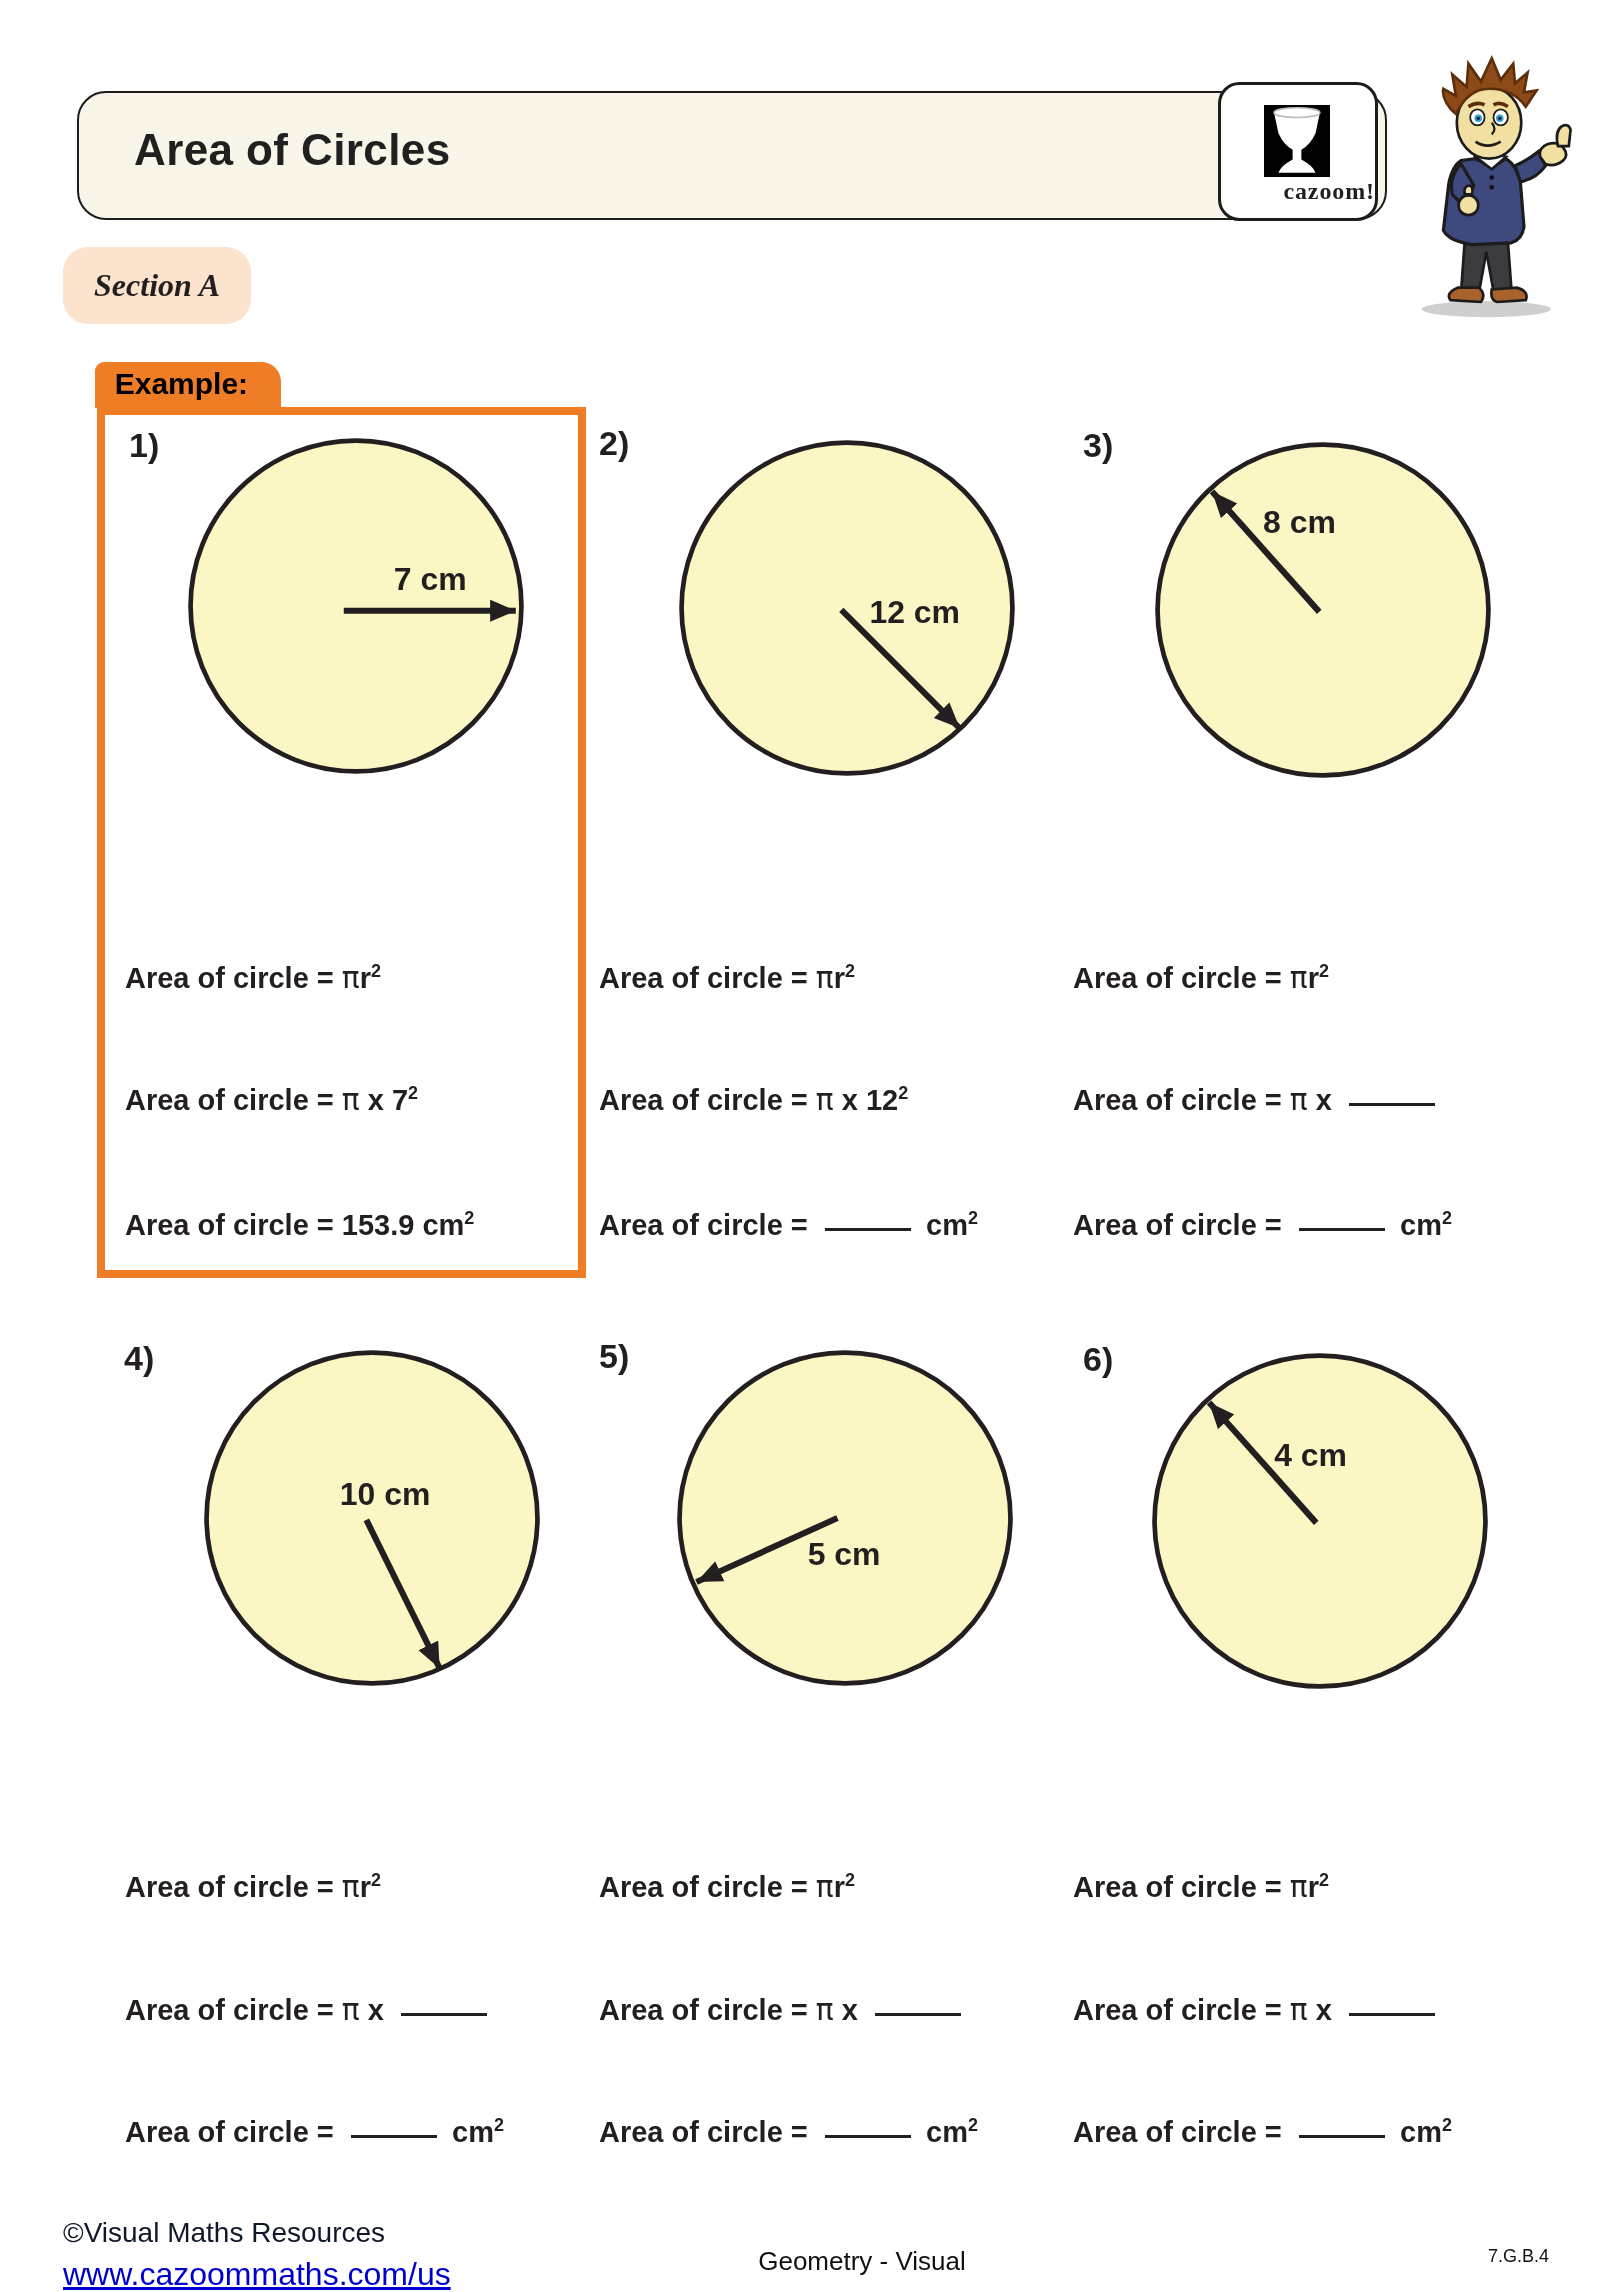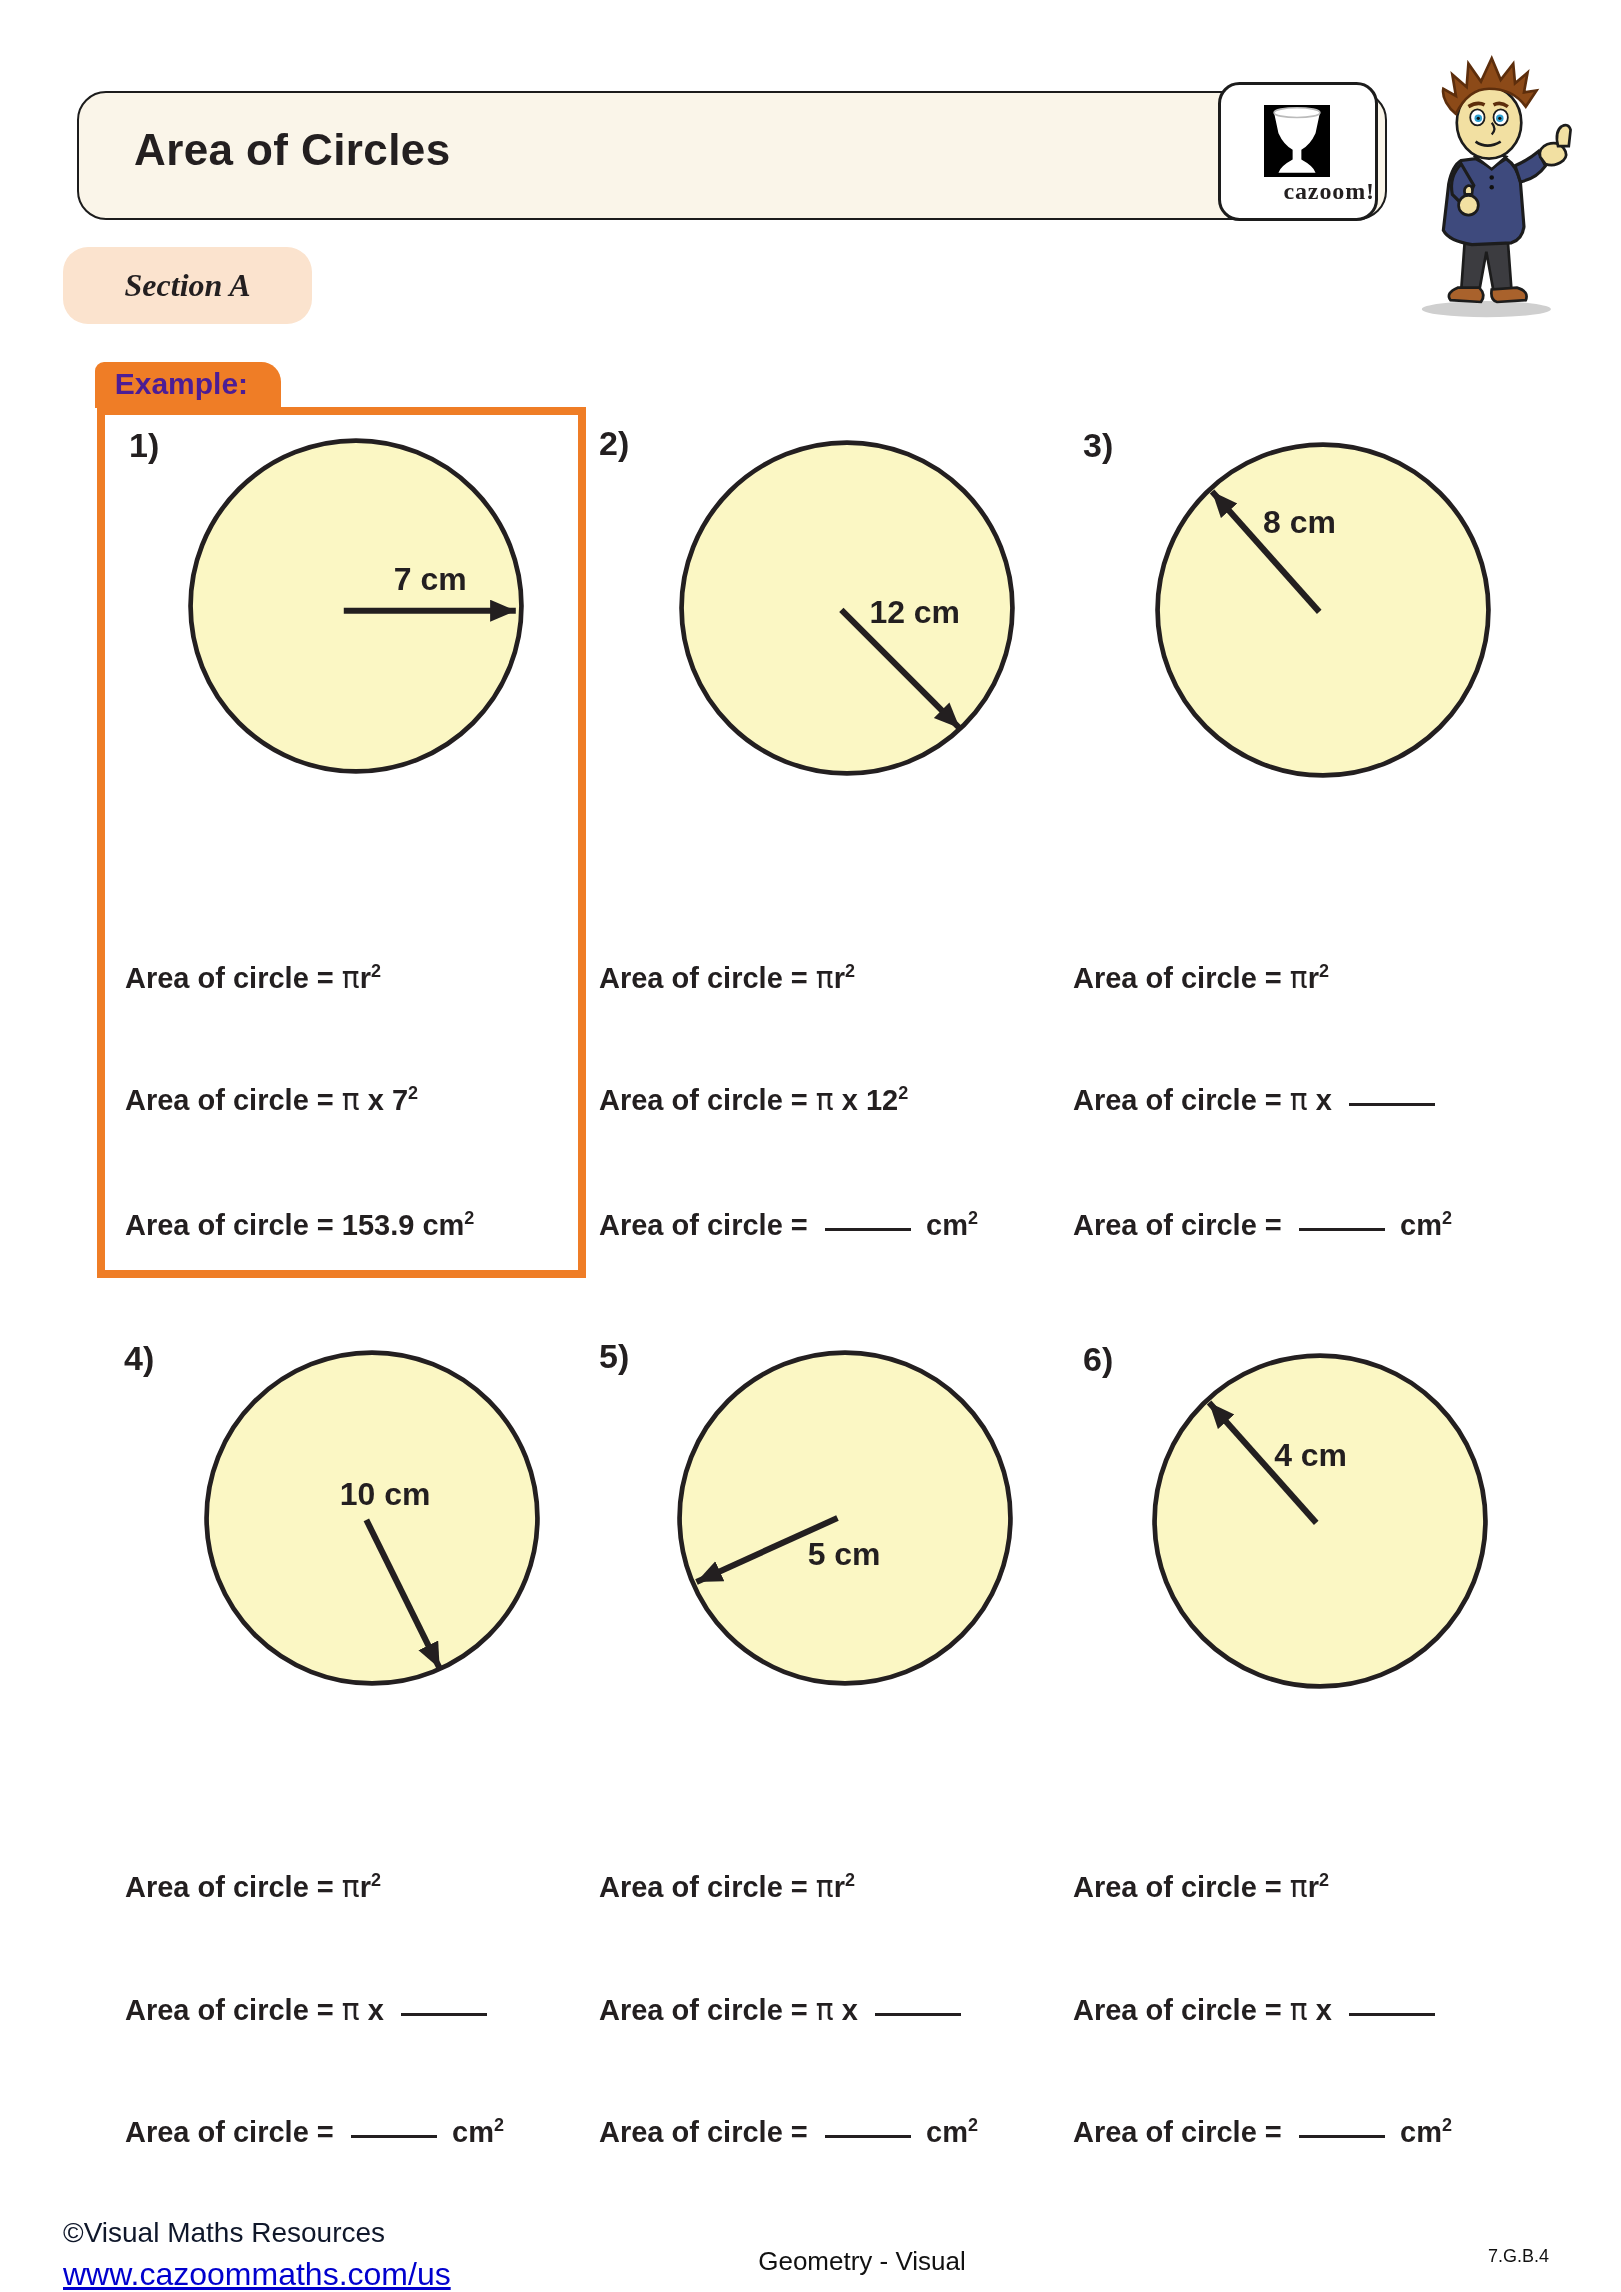--- a/index.html
+++ b/index.html
@@ -16,30 +16,30 @@
   .title-text{left:134px;top:113px;font-size:44px;font-weight:700;letter-spacing:0.4px;}
 
   .logo-box{left:1218px;top:70px;width:154px;height:133px;background:#ffffff;
     border:3.6px solid #1c1c1c;border-radius:21.5px;}
   .logo-square{position:absolute;left:43px;top:19.7px;width:66px;height:72px;background:#000;}
   .logo-text{position:absolute;left:0;top:93px;width:100%;text-align:right;
     font-family:"Liberation Serif",serif;font-weight:700;font-size:24px;letter-spacing:0.9px;}
 
   .mascot{left:1386px;top:39px;}
 
-  .section-pill{left:63px;top:235px;width:249px;height:77px;background:#FBE3CE;border-radius:25px;}
+  .section-pill{left:63px;top:235px;width:188px;height:77px;background:#FBE3CE;border-radius:25px;}
   .section-label{position:absolute;left:0;top:0;width:100%;height:100%;display:flex;
     align-items:center;justify-content:center;
     font-family:"Liberation Serif",serif;font-style:italic;font-weight:700;font-size:32px;}
   .instruction{left:308px;top:254px;font-family:"Liberation Serif",serif;
     font-style:italic;font-size:30px;}
 
   .example-tab{left:95px;top:350px;width:186px;height:46px;background:#EF7D26;
     border-radius:9px 19.7px 0 0;}
-  .example-tab span{position:absolute;left:19.7px;top:5.4px;color:#4c1d95;font-weight:700;font-size:30px;}
+  .example-tab span{position:absolute;left:19.7px;top:5.4px;color:#000000;font-weight:700;font-size:30px;}
   .example-box{left:97px;top:395px;width:489px;height:871px;border:8px solid #EF7D26;
     box-sizing:border-box;}
 
   .num{font-size:34px;font-weight:700;}
 
   .circle-svg{position:absolute;}
   .ccl{fill:#FBF7C4;stroke:#231F20;stroke-width:5px;}
   .arr{stroke:#231F20;stroke-width:6.5px;fill:none;}
   .clabel{font-family:"Liberation Sans",sans-serif;font-size:34px;font-weight:700;
     fill:#231F20;text-anchor:middle;}

